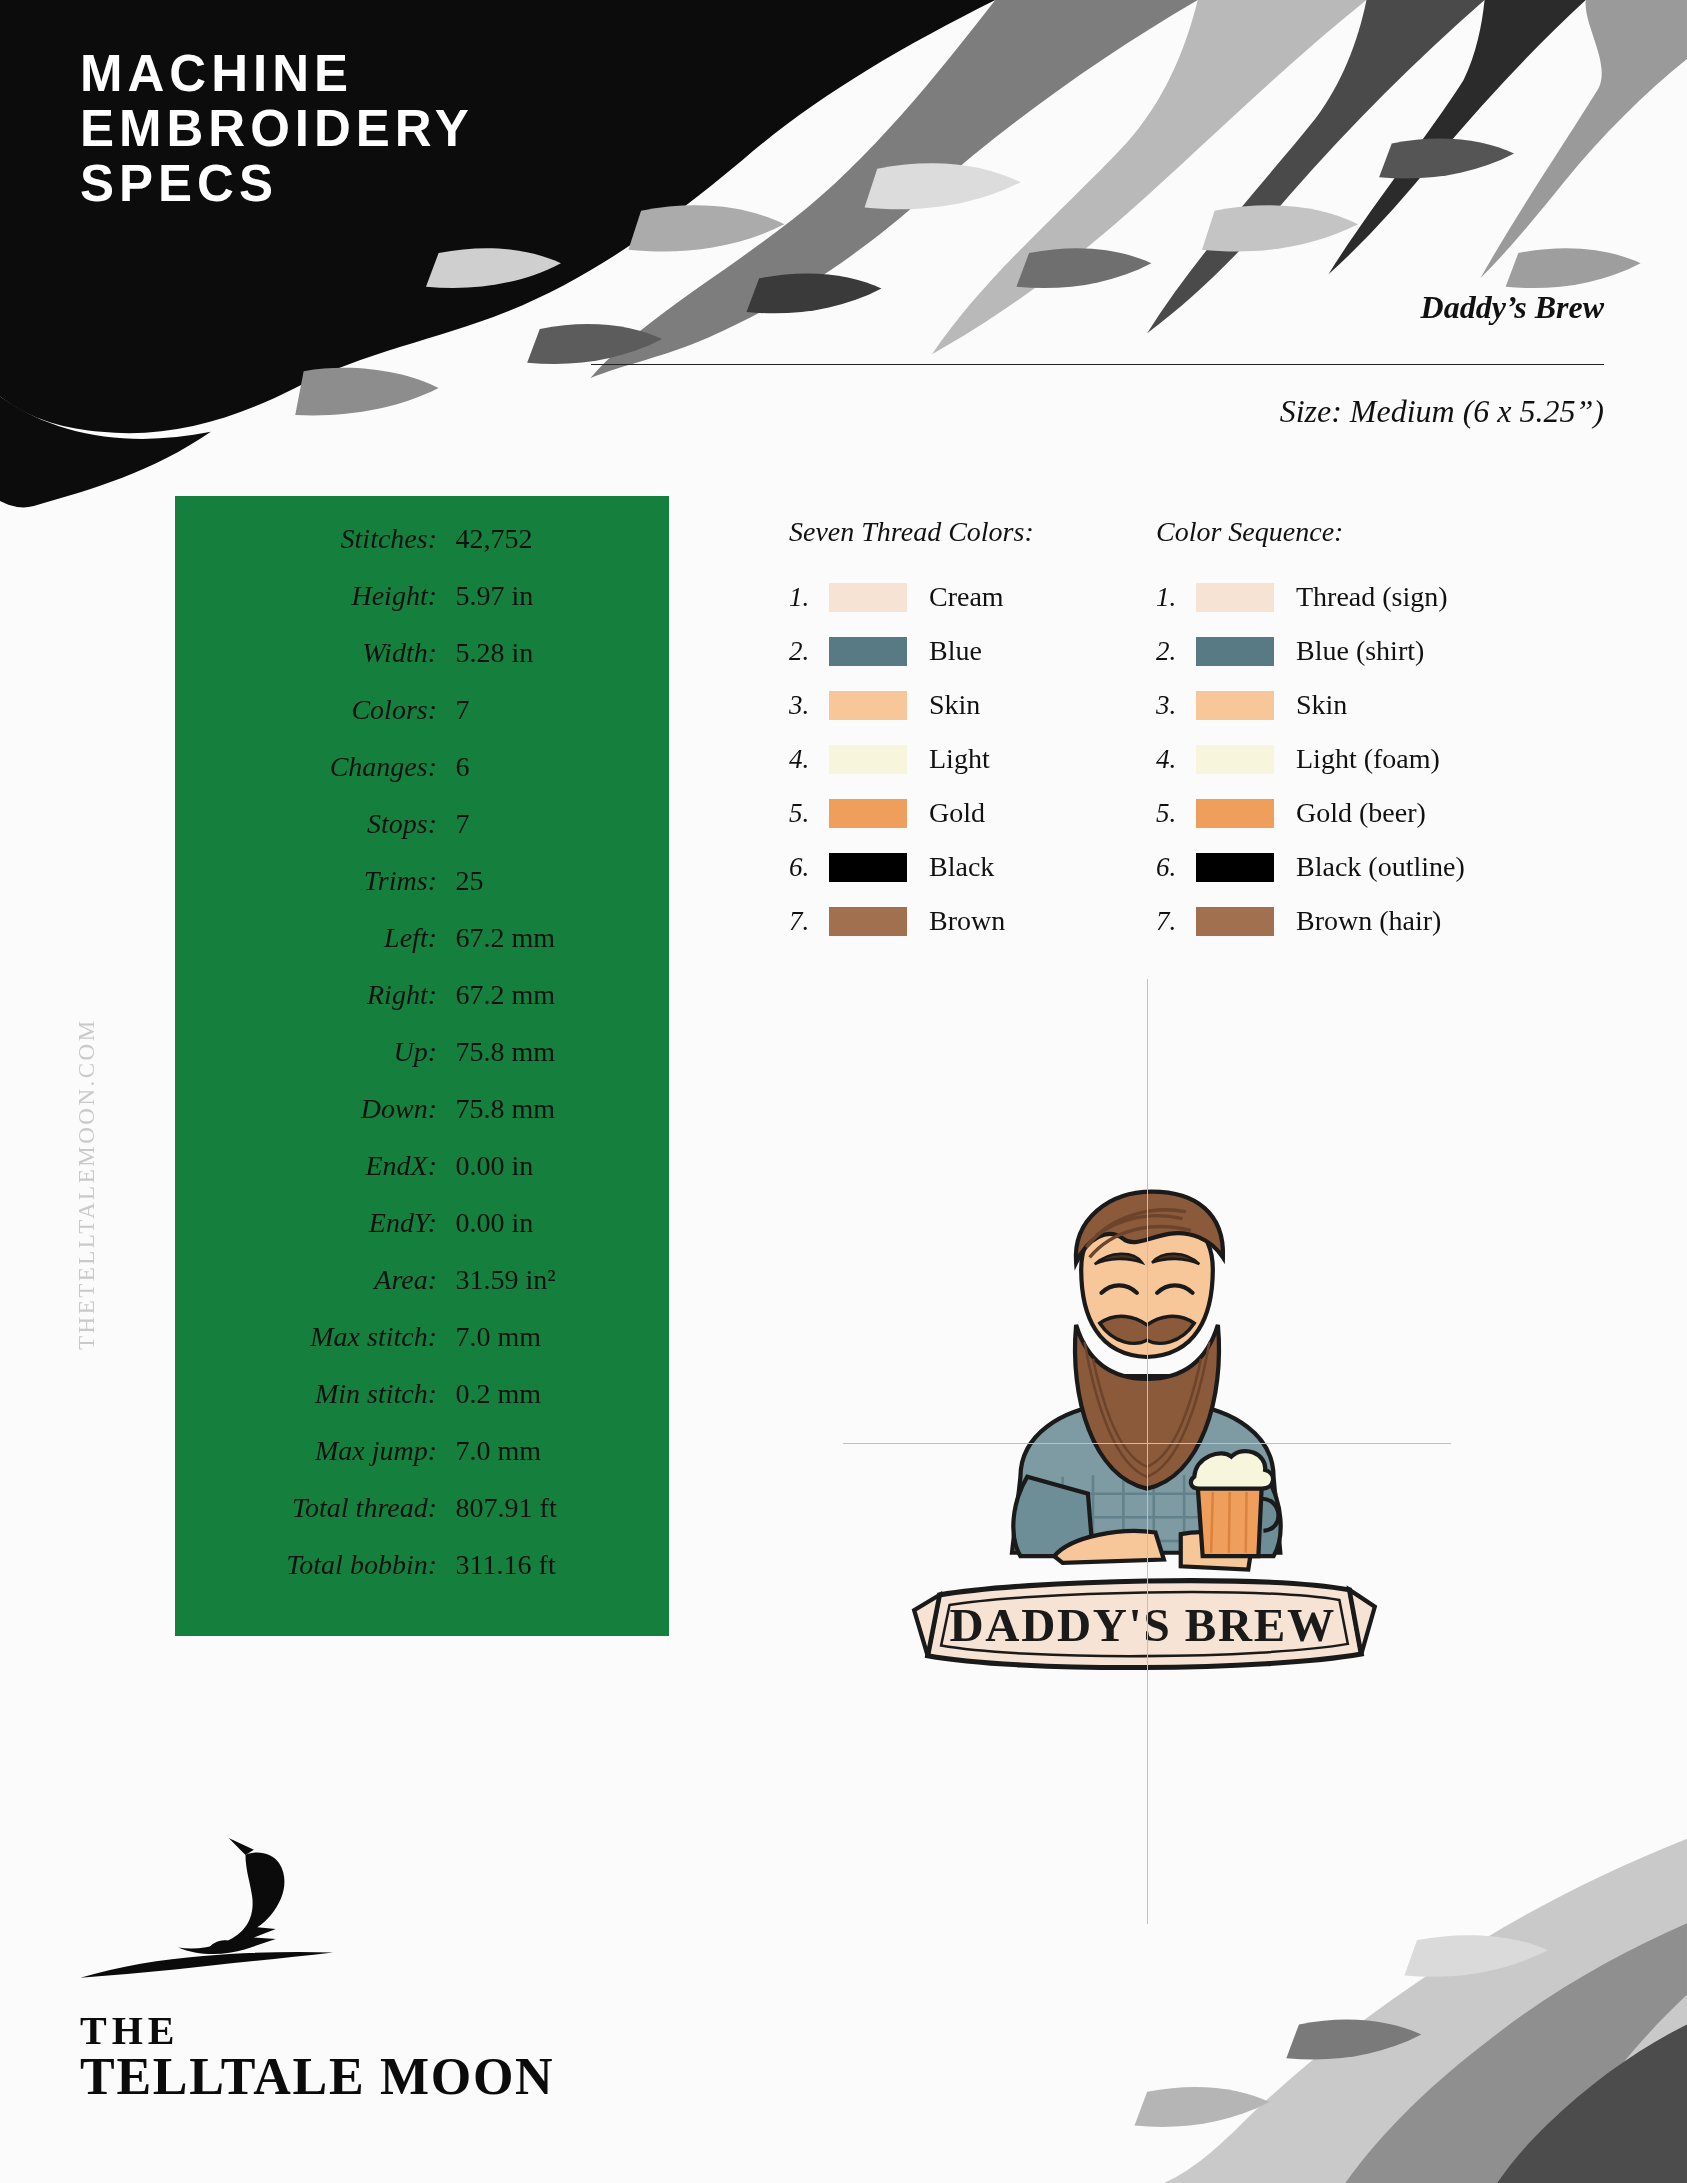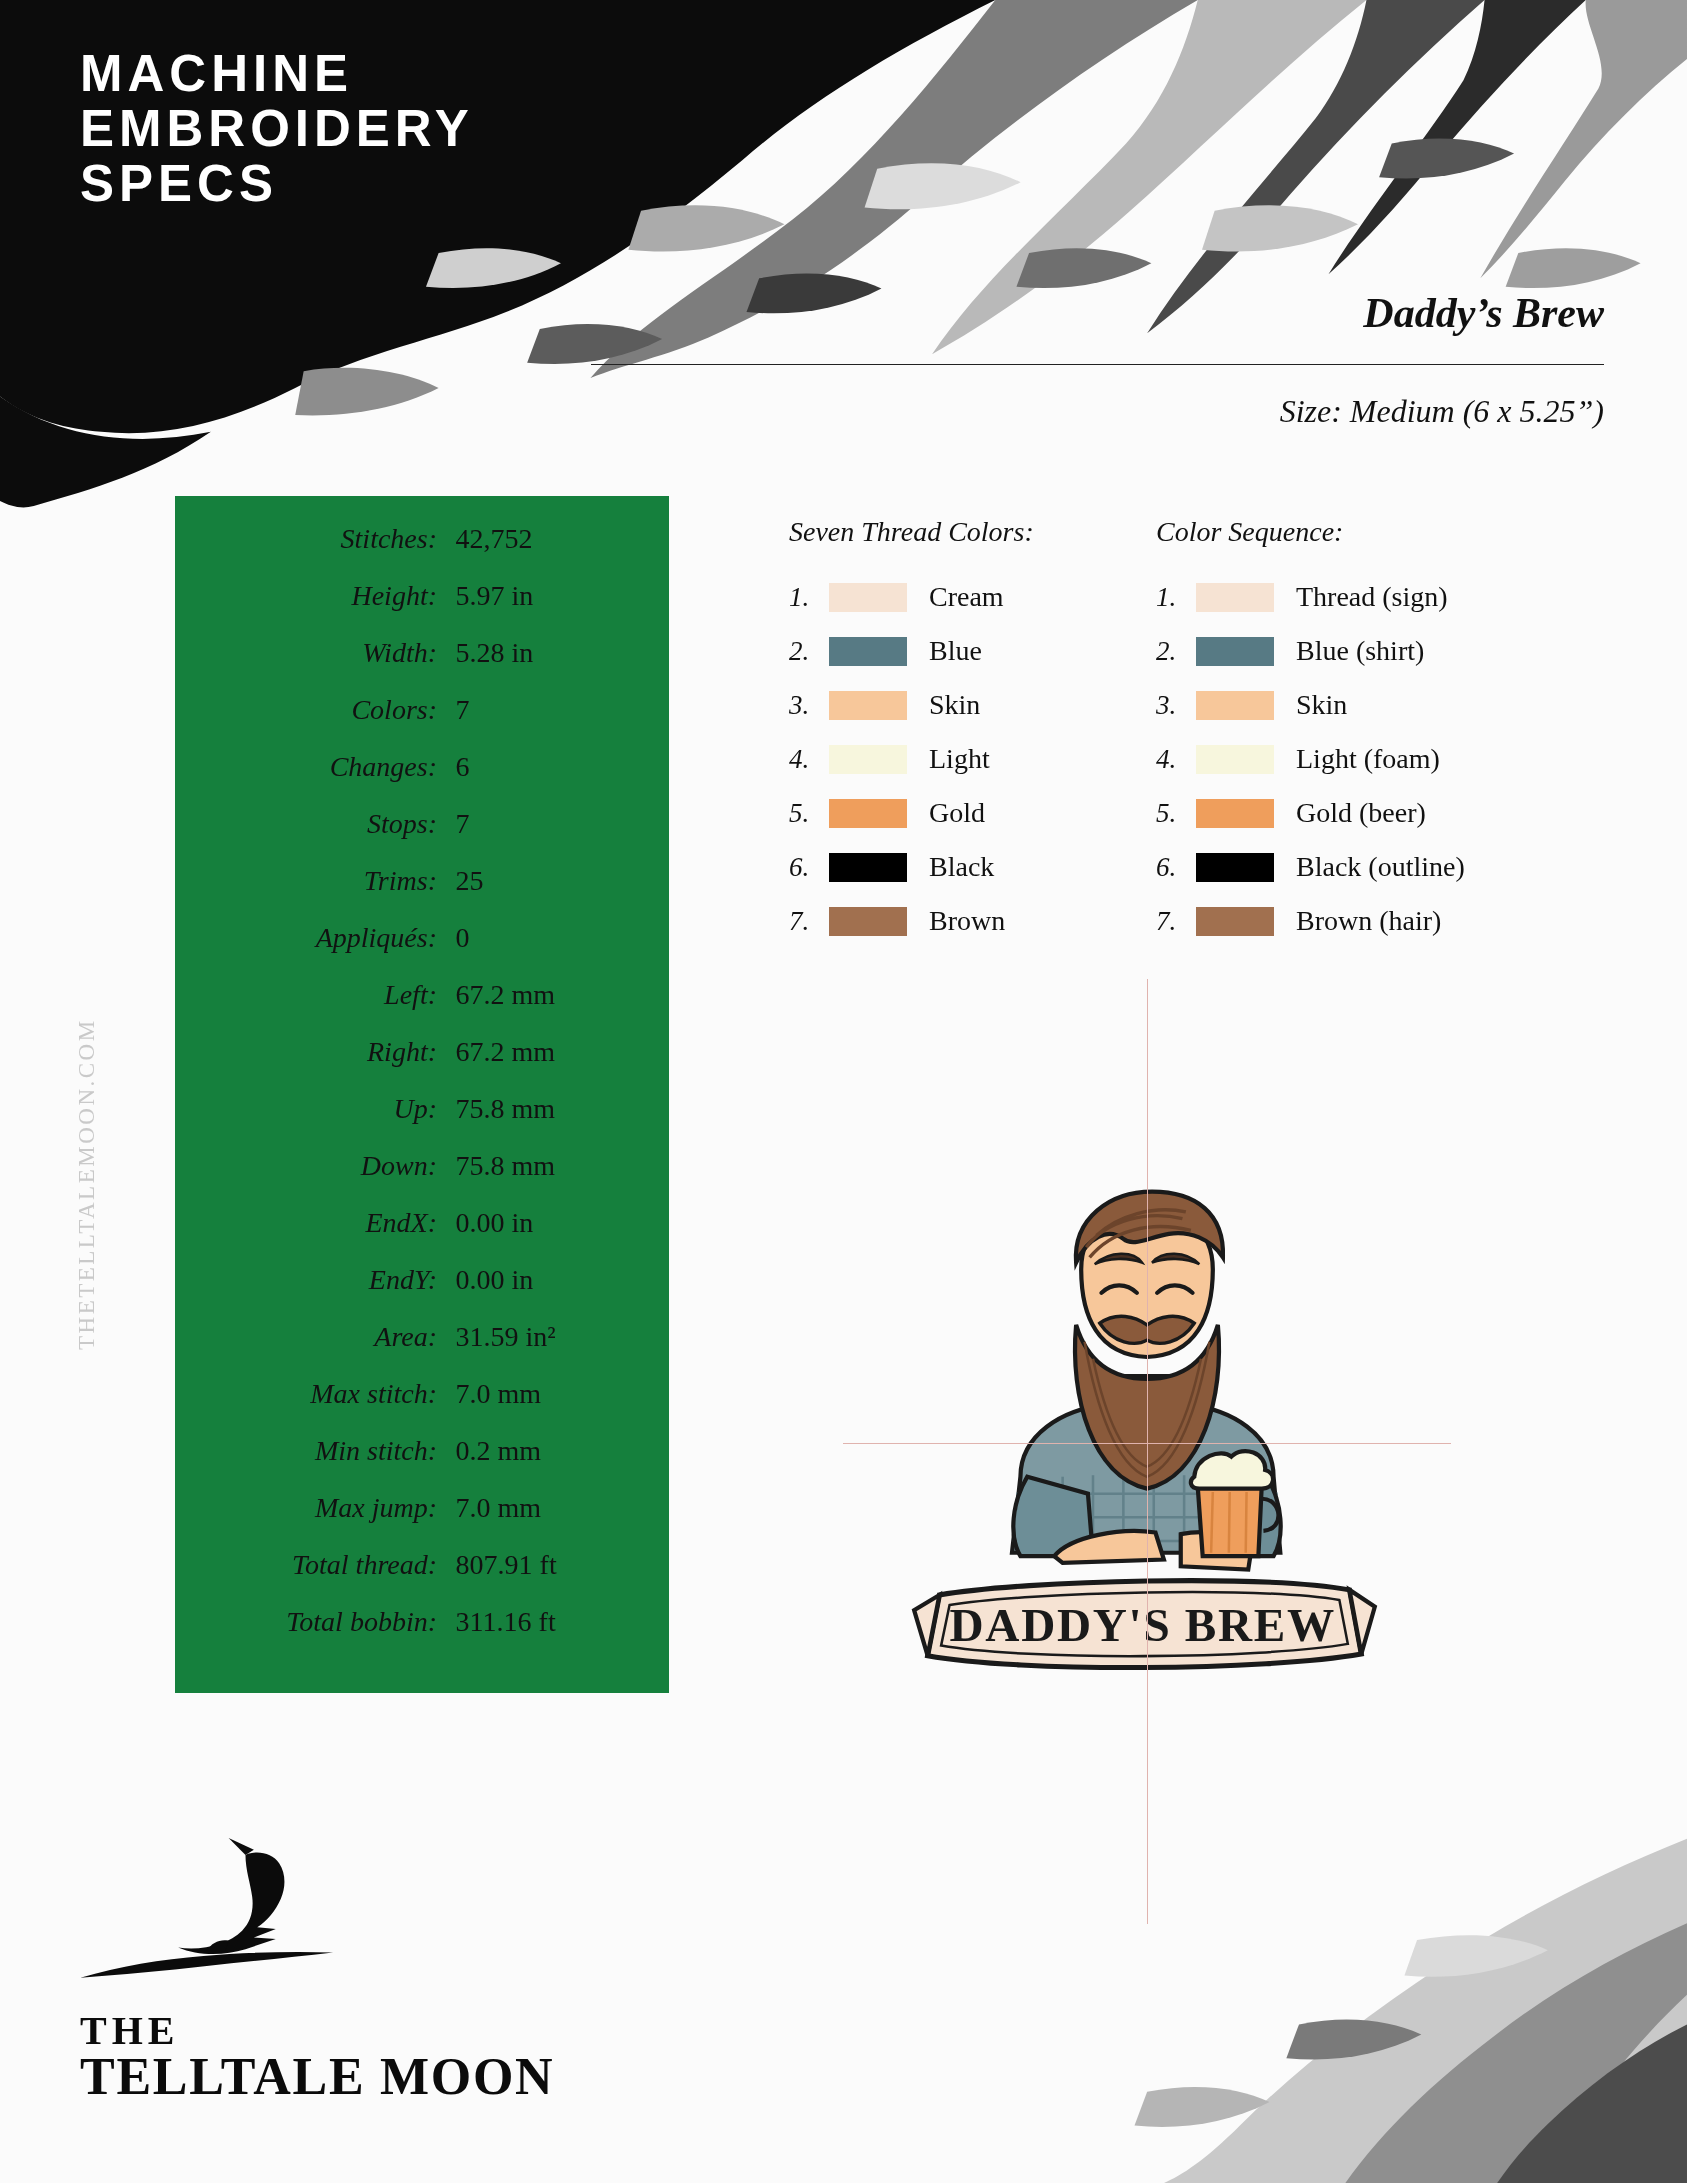--- a/index.html
+++ b/index.html
@@ -36,21 +36,21 @@
     letter-spacing: 5px;
     text-transform: uppercase;
     z-index: 5;
   }
   .header-title div { white-space: nowrap; }
 
   .design-name {
     position: absolute;
     right: 83px;
     top: 289px;
-    font-size: 42px;
+    font-size: 32px;
     font-weight: bold;
     font-style: italic;
     color: #111;
     z-index: 5;
     margin-left: 20px;
   }
   .rule {
     position: absolute;
     left: 591px;
     right: 83px;
@@ -274,24 +274,20 @@
       <div class="spec-label">Changes:</div>
       <div class="spec-value">6</div>
     </div>
   <div class="spec-row">
       <div class="spec-label">Stops:</div>
       <div class="spec-value">7</div>
     </div>
   <div class="spec-row">
       <div class="spec-label">Trims:</div>
       <div class="spec-value">25</div>
-    </div>
-  <div class="spec-row">
-      <div class="spec-label">Appliqués:</div>
-      <div class="spec-value">0</div>
     </div>
   <div class="spec-row">
       <div class="spec-label">Left:</div>
       <div class="spec-value">67.2 mm</div>
     </div>
   <div class="spec-row">
       <div class="spec-label">Right:</div>
       <div class="spec-value">67.2 mm</div>
     </div>
   <div class="spec-row">

